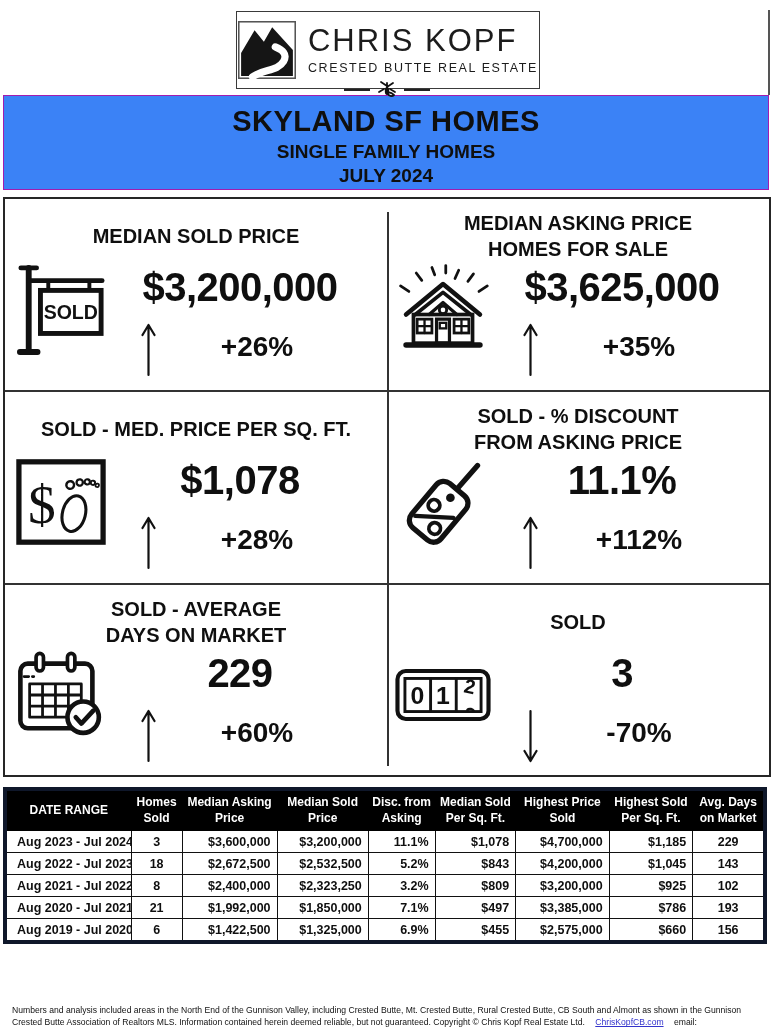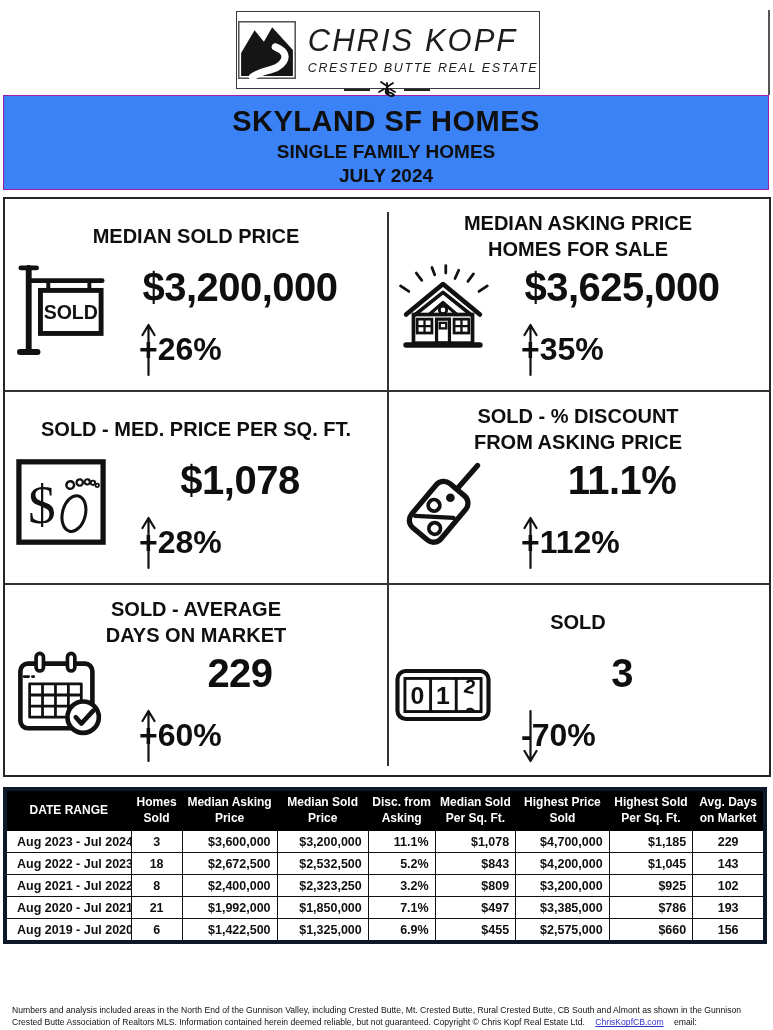--- a/index.html
+++ b/index.html
@@ -4,21 +4,21 @@
 <style>
   html,body{margin:0;padding:0;background:#fff;}
   .page{position:relative;width:773px;height:1030px;background:#fff;overflow:hidden;
         font-family:"Liberation Sans",sans-serif;color:#0f0f0f;}
   svg{display:block;}
   .ink{stroke:#111;fill:none;stroke-linecap:round;stroke-linejoin:round;}
 
   
   .logo-box{position:absolute;left:236px;top:11px;width:302px;height:76px;
             border:1.5px solid #3a3a3a;background:#fff;display:flex;align-items:center;
-            justify-content:center;gap:12px;z-index:2;font-style:italic;}
+            justify-content:center;gap:12px;z-index:2;}
   .logo-mark{width:58px;height:58px;}
   .logo-text{text-align:left;}
   .brand-name{font-size:31px;font-weight:400;letter-spacing:2px;color:#1c1c1c;line-height:1.05;}
   .brand-tagline{font-size:12.5px;font-weight:500;letter-spacing:1.6px;color:#1c1c1c;margin-top:3px;}
   .fly-row{position:absolute;left:0;right:0;top:80px;display:flex;align-items:center;
            justify-content:center;gap:6px;z-index:3;}
   .fly-dash{width:26px;height:2px;background:#222;}
   .edge-line{position:absolute;right:3px;top:10px;width:2px;height:85px;background:#555;}
 
   
@@ -40,22 +40,22 @@
   .cell-4{left:0;top:386px;} .cell-5{left:50%;top:386px;}
   .stat-head{position:absolute;top:8px;left:6px;right:6px;min-height:58px;display:flex;
              flex-direction:column;justify-content:center;text-align:center;
              font-size:20px;font-weight:700;line-height:26px;}
   .stat-icon{position:absolute;left:8px;top:52px;width:96px;height:116px;display:flex;
              align-items:center;justify-content:center;}
   .stat-value{position:absolute;left:100px;right:12px;top:66px;text-align:center;
               font-size:40px;font-weight:700;letter-spacing:-.5px;white-space:nowrap;}
   .stat-change{position:absolute;left:100px;right:12px;bottom:12px;height:58px;}
   .stat-arrow{position:absolute;left:36px;top:2px;}
-  .stat-pct{position:absolute;left:0;right:0;top:10px;padding-left:34px;
-            font-size:32px;font-weight:700;}
+  .stat-pct{position:absolute;left:0;right:0;top:10px;text-align:center;padding-left:34px;
+            font-size:28px;font-weight:700;}
 
   
   .stats-table{position:absolute;left:3px;top:787px;width:764px;border-collapse:collapse;
                table-layout:fixed;border:4px solid #0f172a;}
   .stats-table th{background:#000;color:#fff;font-size:12px;font-weight:700;height:39px;
                   vertical-align:middle;border:1.5px solid #000;padding:0 2px;}
   .stats-table th div{line-height:1.3;text-align:center;}
   .stats-table td{font-size:12.5px;font-weight:700;height:19px;border:1.2px solid #111;
                   white-space:nowrap;overflow:hidden;}
   td.al{text-align:left;padding-left:10px;}

